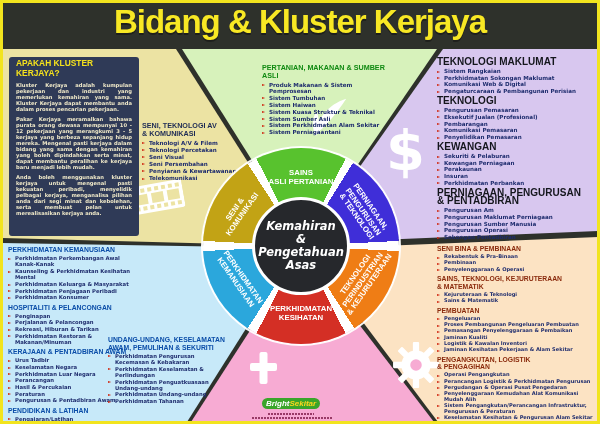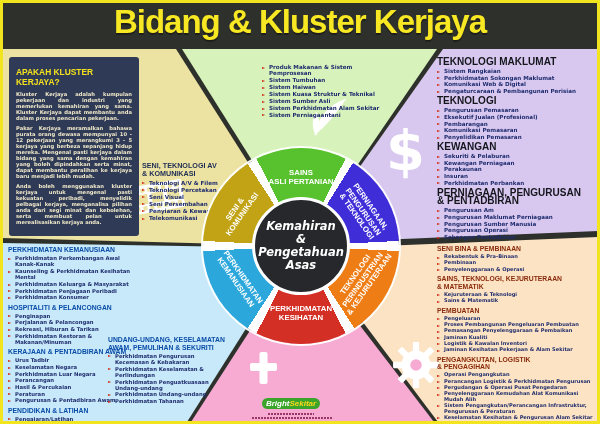--- a/index.html
+++ b/index.html
@@ -11,31 +11,31 @@
          color:#f8e824;letter-spacing:-1px;text-shadow:0 2px 0 rgba(0,0,0,.35);}
   .panel{position:absolute;inset:0;z-index:1;}
   #panel-tan{background:#ece3a3;clip-path:polygon(2px 49px,176px 49px,301px 246px,2px 238px);}
   #panel-green{background:#d7f2bb;clip-path:polygon(182px 49px,437px 49px,304px 243px);}
   #panel-lavender{background:#d8c7ef;clip-path:polygon(443px 49px,598px 49px,598px 231px,306px 243px);}
   #panel-peach{background:#fce3c3;clip-path:polygon(308px 249px,598px 237px,598px 422px,438px 422px);}
   #panel-pink{background:#f7abd3;clip-path:polygon(302px 250px,434px 422px,191px 422px);}
   #panel-blue{background:#c7e9f9;clip-path:polygon(2px 243px,297px 248px,187px 422px,2px 422px);}
   .content{position:absolute;z-index:4;}
   
-  #infobox{left:9px;top:57px;width:130px;height:179px;background:#2f3a57;border-radius:3px;padding:11px 7px;box-sizing:border-box;}
+  #infobox{left:9px;top:57px;width:130px;height:179px;background:#2f3a57;border-radius:3px;padding:2px 7px;box-sizing:border-box;}
   #infobox h2{margin:0 0 4px 0;color:#f5e21c;font-size:8.4px;line-height:9.5px;font-family:"Liberation Sans",sans-serif;}
   #infobox p{margin:0 0 4px 0;color:#f0e9c9;font-size:5.2px;line-height:6px;font-weight:bold;text-align:justify;}
   
   .sec{margin-bottom:3px;}
   .sec-h{font-weight:bold;font-family:"Liberation Sans",sans-serif;white-space:pre-line;margin:0 0 1.5px 0;}
   ul.items{list-style:none;margin:0;padding:0;}
   ul.items li{position:relative;padding-left:7px;font-weight:bold;color:#1f2d6e;margin-bottom:.5px;}
   ul.items li::before{content:"►";position:absolute;left:0;top:.6px;color:#d02812;font-size:4.2px;}
   
-  #seniav{left:142px;top:122px;width:118px;margin-top:40px;}
+  #seniav{left:142px;top:122px;width:118px;}
   #seniav .sec-h{color:#1d2b55;font-size:7.2px;line-height:8px;}
   #seniav li{font-size:5.6px;line-height:6.6px;}
   #pertanian{left:262px;top:64px;width:127px;}
   #pertanian .sec-h{color:#118a12;font-size:7.2px;line-height:8px;}
   #pertanian li{font-size:5.6px;line-height:6.4px;}
   #business{left:437px;top:58px;width:158px;}
   #business .sec-h{color:#14161c;font-size:10px;line-height:8.4px;}
   #business li{font-size:5.6px;line-height:6.2px;}
   #industrial{left:437px;top:245px;width:158px;}
   #industrial .sec-h{color:#8a2a0c;font-size:6.8px;line-height:7.6px;}
@@ -171,20 +171,21 @@
           <li>Seni Visual</li>
           <li>Seni Persembahan</li>
           <li>Penyiaran &amp; Kewartawanan</li>
           <li>Telekomunikasi</li>
         </ul>
     </div>
   </div>
 
   <div class="content" id="pertanian">
     <div class="sec">
+      <div class="sec-h">PERTANIAN, MAKANAN &amp; SUMBER ASLI</div>
       <ul class="items">
           <li>Produk Makanan &amp; Sistem Pemprosesan</li>
           <li>Sistem Tumbuhan</li>
           <li>Sistem Haiwan</li>
           <li>Sistem Kuasa Struktur &amp; Teknikal</li>
           <li>Sistem Sumber Asli</li>
           <li>Sistem Perkhidmatan Alam Sekitar</li>
           <li>Sistem Perniagaantani</li>
         </ul>
     </div>

